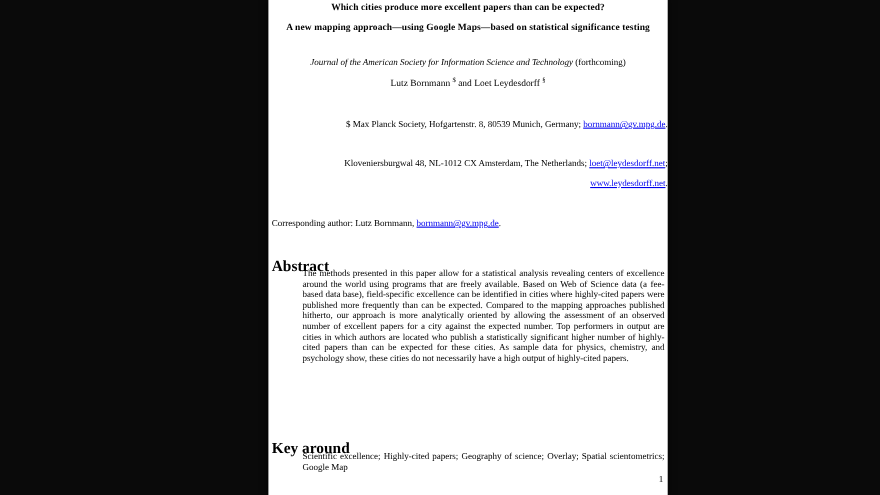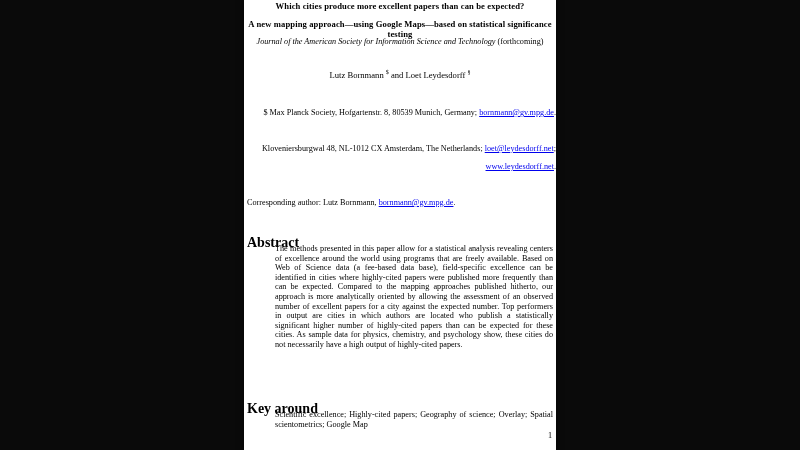--- a/index.html
+++ b/index.html
@@ -12,36 +12,36 @@
   .stage {
     width: 800px;
     height: 450px;
     background: #0a0a0a;
     position: relative;
   }
   .page {
     position: absolute;
     left: 244px;
     top: 0;
-    width: 312px;
+    width: 363px;
     height: 450px;
     background: #ffffff;
     font-family: "Liberation Serif", serif;
     font-size: 8px;
     color: #000000;
     box-shadow: 0 0 6px rgba(0,0,0,0.8);
   }
   .abs { position: absolute; left: 0; right: 0; }
   .ctr { text-align: center; }
   .title-line {
     font-weight: bold;
     font-size: 8.6px;
     letter-spacing: 0.1px;
   }
-  .journal-line { font-size: 8.2px; }
+  .journal-line { font-size: 8.2px; margin-top: 15px; }
   .ital { font-style: italic; }
   .authors-line { font-size: 8.6px; }
   .aff-line { font-size: 8.2px; text-align: right; }
   sup { font-size: 6px; vertical-align: super; line-height: 0; }
   a.doclink {
     color: #0000ee;
     text-decoration: underline;
     cursor: pointer;
   }
   .left-block {

